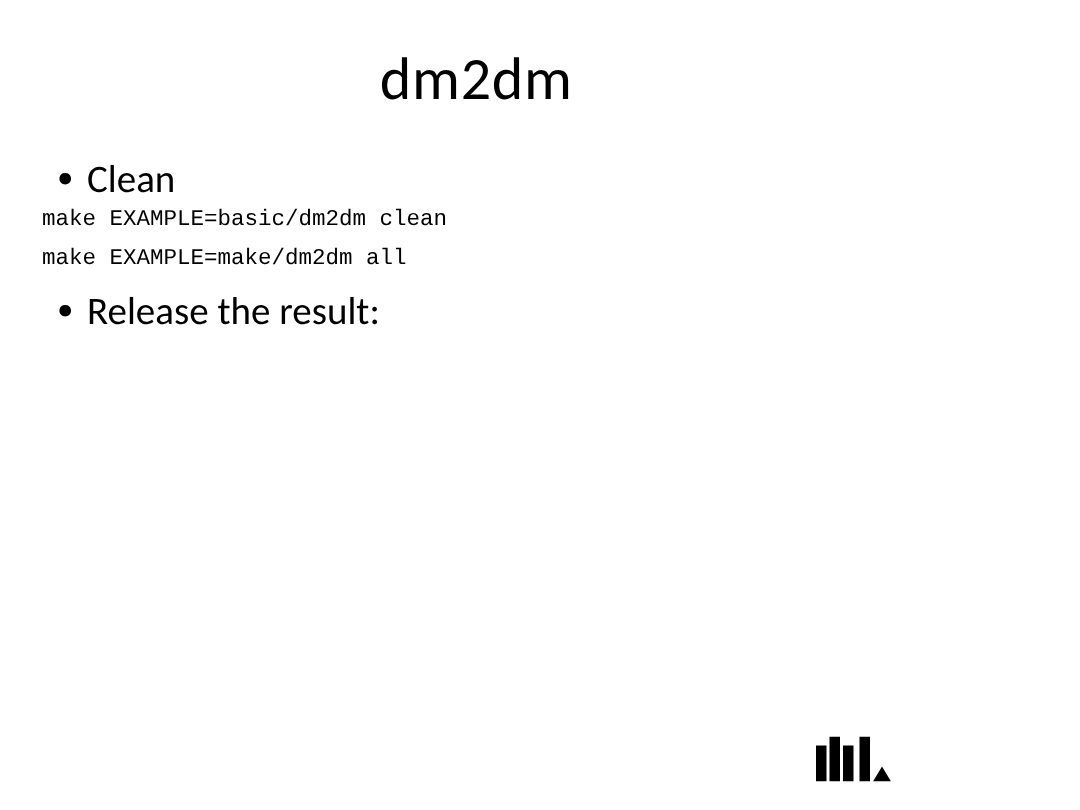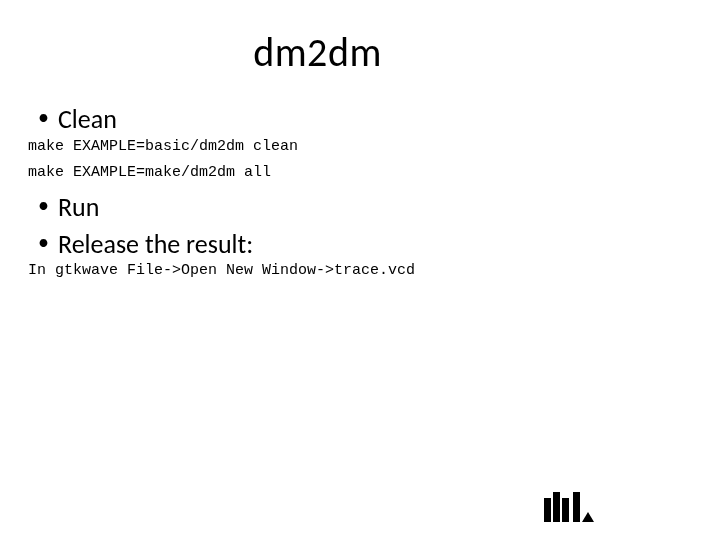--- a/index.html
+++ b/index.html
@@ -65,28 +65,24 @@
 
   <div class="content">
 
     <div class="bullet">
       <span>Clean</span>
     </div>
     <div class="code">make EXAMPLE=basic/dm2dm clean</div>
 
     <div class="code">make EXAMPLE=make/dm2dm all</div>
 
-    <div class="bullet">
-      <span>Run</span>
-    </div>
 
     <div class="bullet">
       <span>Release the result:</span>
     </div>
-    <div class="code">In gtkwave File-&gt;Open New Window-&gt;trace.vcd</div>
 
   </div>
 
   <div class="logo">
     <svg width="56" height="30" viewBox="0 0 56 30">
       <g fill="#000">
         <rect x="0" y="6" width="7" height="24"></rect>
         <rect x="9" y="0" width="7" height="30"></rect>
         <rect x="18" y="6" width="7" height="24"></rect>
         <rect x="29" y="0" width="7" height="30"></rect>

